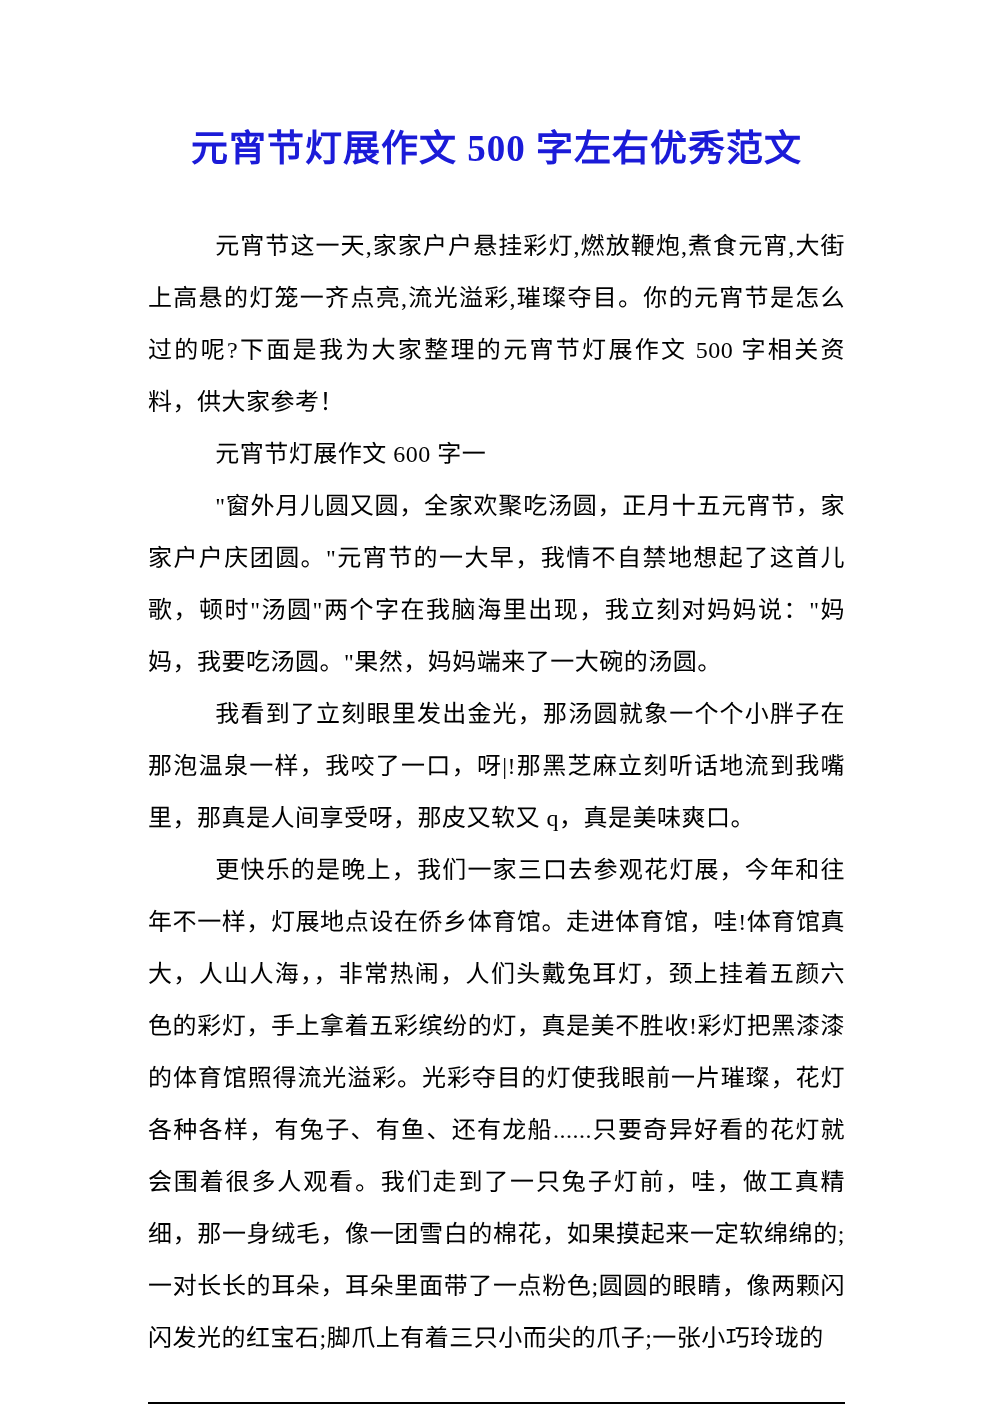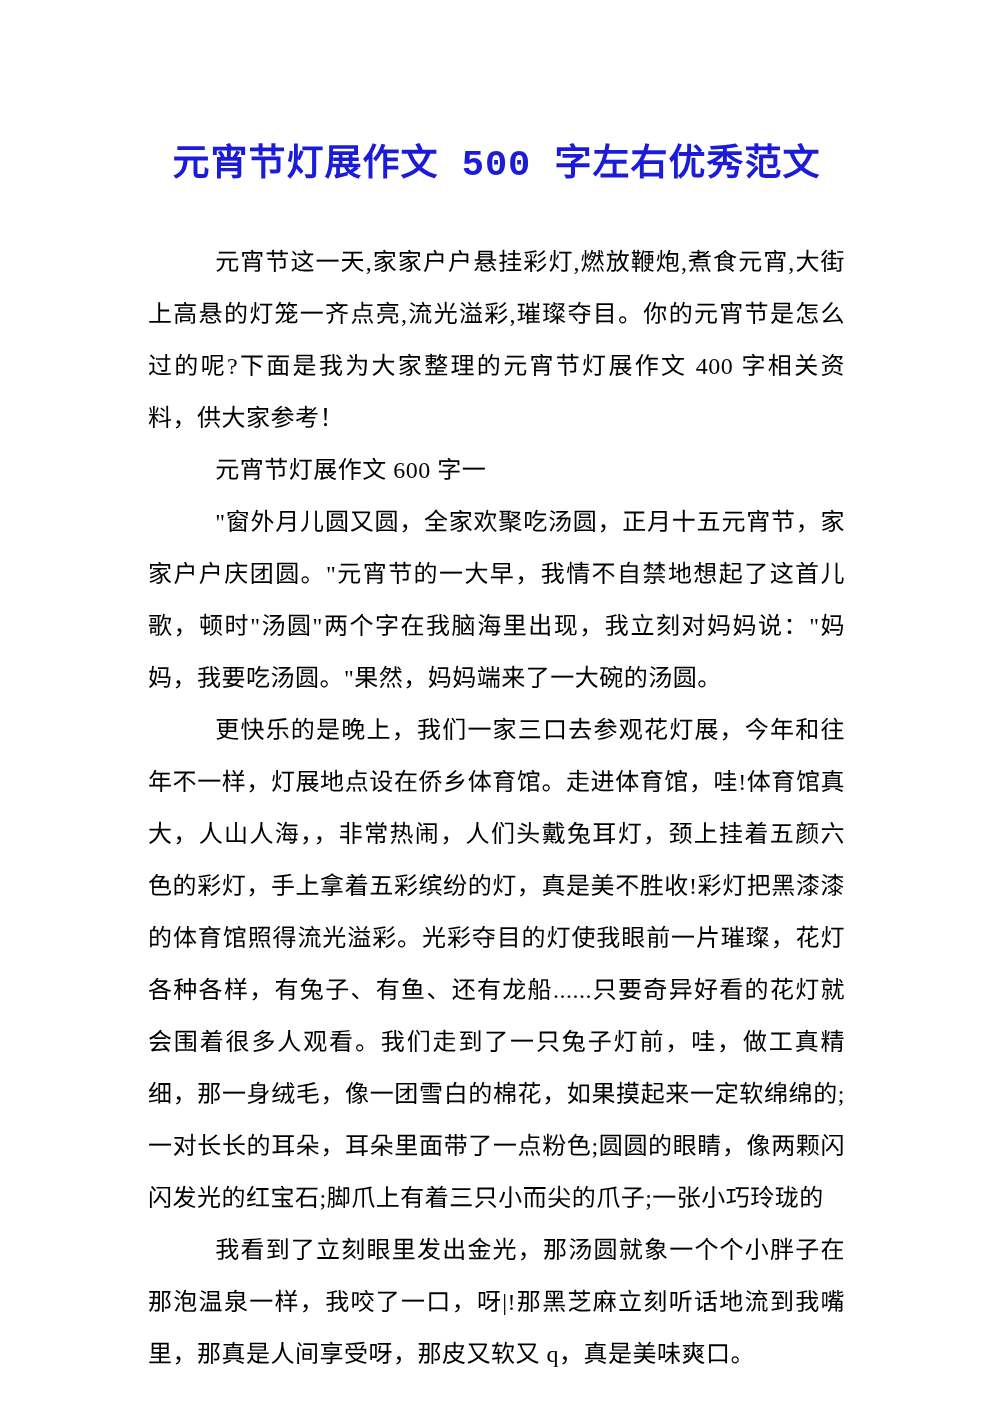--- a/index.html
+++ b/index.html
@@ -12,29 +12,29 @@
     height: 1404px;
     position: relative;
     font-family: "Liberation Serif", "DejaVu Serif", serif;
     color: #000000;
   }
   .page {
     width: 697px;
     margin: 0 auto;
   }
   .doc-title {
-    margin: 16px;
+    margin: 0;
     padding-top: 122px;
     text-align: center;
     font-size: 37px;
     line-height: 54px;
     font-weight: bold;
     color: #1b1bd8;
     letter-spacing: 1px;
-    font-family: Liberation Mono, monospace;
+    font-family: Liberation Serif, serif;
   }
   .doc-body {
     margin-top: 44px;
     font-size: 24px;
     line-height: 52px;
     text-align: justify;
     letter-spacing: 0.5px;
   }
   .doc-body p {
     margin: 0;
@@ -52,25 +52,25 @@
   }
 </style>
 </head>
 <body>
 
 <div class="page">
 
   <h1 class="doc-title">元宵节灯展作文 500 字左右优秀范文</h1>
 
   <div class="doc-body">
-    <p>元宵节这一天,家家户户悬挂彩灯,燃放鞭炮,煮食元宵,大街上高悬的灯笼一齐点亮,流光溢彩,璀璨夺目。你的元宵节是怎么过的呢?下面是我为大家整理的元宵节灯展作文 400 字相关资料，供大家参考！</p>
+    <p>元宵节这一天,家家户户悬挂彩灯,燃放鞭炮,煮食元宵,大街上高悬的灯笼一齐点亮,流光溢彩,璀璨夺目。你的元宵节是怎么过的呢?下面是我为大家整理的元宵节灯展作文 500 字相关资料，供大家参考！</p>
     <p>元宵节灯展作文 600 字一</p>
     <p>"窗外月儿圆又圆，全家欢聚吃汤圆，正月十五元宵节，家家户户庆团圆。"元宵节的一大早，我情不自禁地想起了这首儿歌，顿时"汤圆"两个字在我脑海里出现，我立刻对妈妈说："妈妈，我要吃汤圆。"果然，妈妈端来了一大碗的汤圆。</p>
+    <p>我看到了立刻眼里发出金光，那汤圆就象一个个小胖子在那泡温泉一样，我咬了一口，呀|!那黑芝麻立刻听话地流到我嘴里，那真是人间享受呀，那皮又软又 q，真是美味爽口。</p>
     <p>更快乐的是晚上，我们一家三口去参观花灯展，今年和往年不一样，灯展地点设在侨乡体育馆。走进体育馆，哇!体育馆真大，人山人海，，非常热闹，人们头戴兔耳灯，颈上挂着五颜六色的彩灯，手上拿着五彩缤纷的灯，真是美不胜收!彩灯把黑漆漆的体育馆照得流光溢彩。光彩夺目的灯使我眼前一片璀璨，花灯各种各样，有兔子、有鱼、还有龙船......只要奇异好看的花灯就会围着很多人观看。我们走到了一只兔子灯前，哇，做工真精细，那一身绒毛，像一团雪白的棉花，如果摸起来一定软绵绵的;一对长长的耳朵，耳朵里面带了一点粉色;圆圆的眼睛，像两颗闪闪发光的红宝石;脚爪上有着三只小而尖的爪子;一张小巧玲珑的</p>
-    <p>我看到了立刻眼里发出金光，那汤圆就象一个个小胖子在那泡温泉一样，我咬了一口，呀|!那黑芝麻立刻听话地流到我嘴里，那真是人间享受呀，那皮又软又 q，真是美味爽口。</p>
   </div>
 
   <div class="footer-bar">
     
     
     
     
     
   </div>
 

